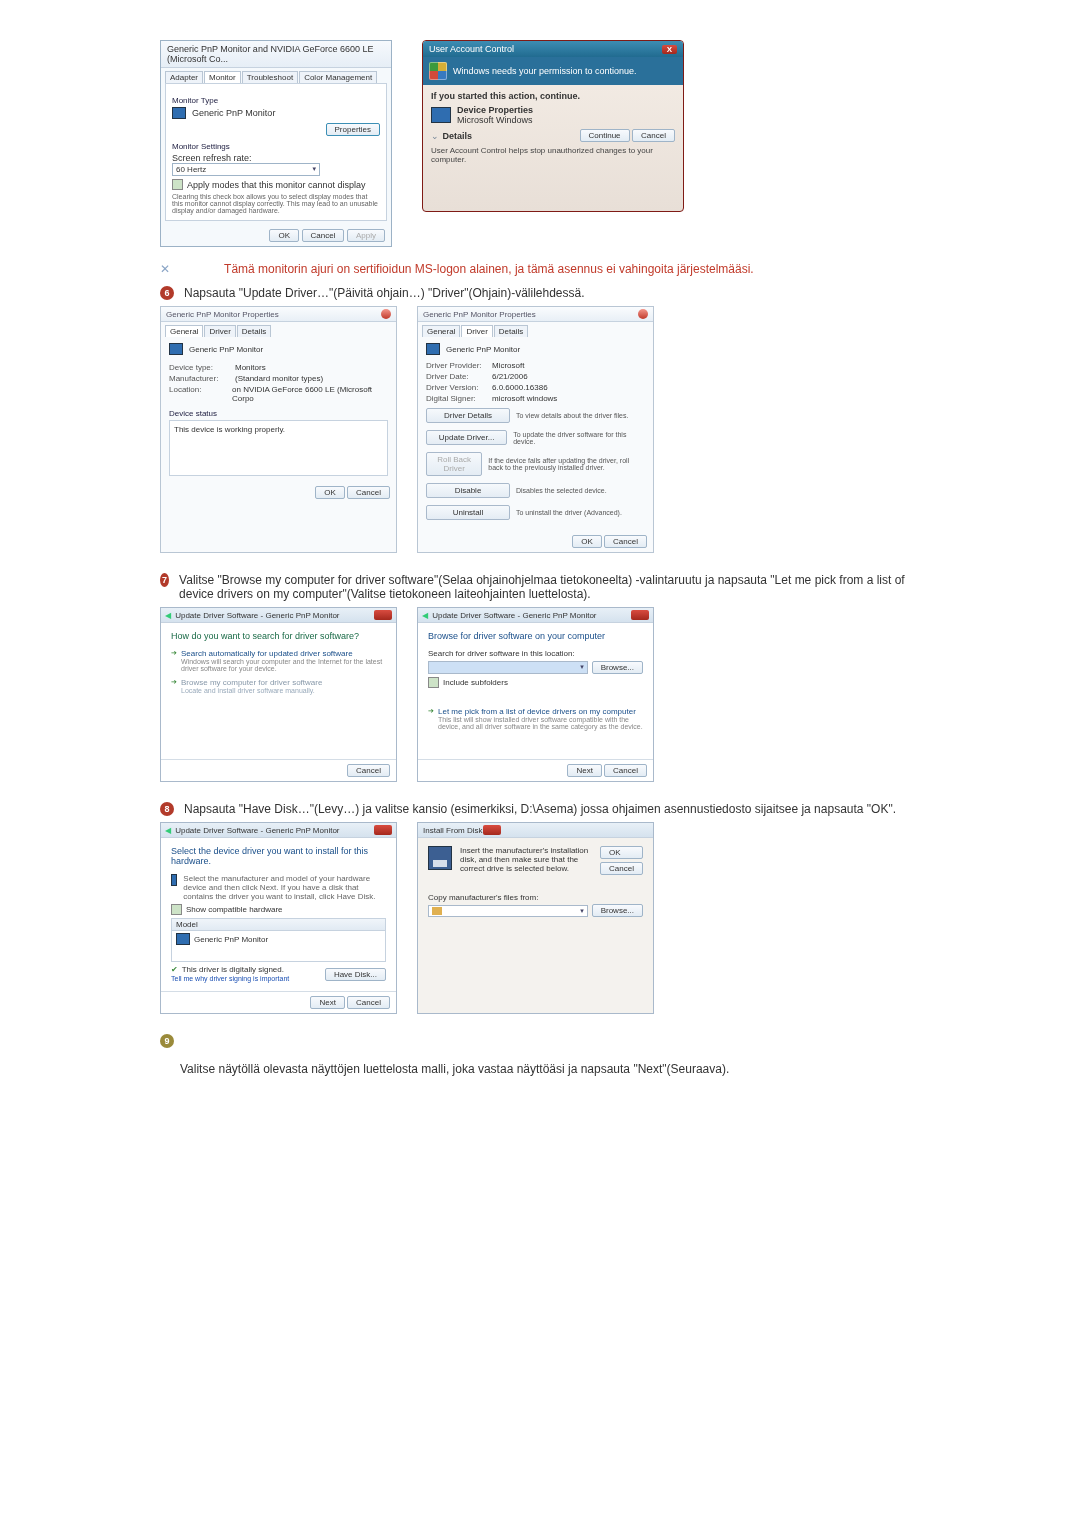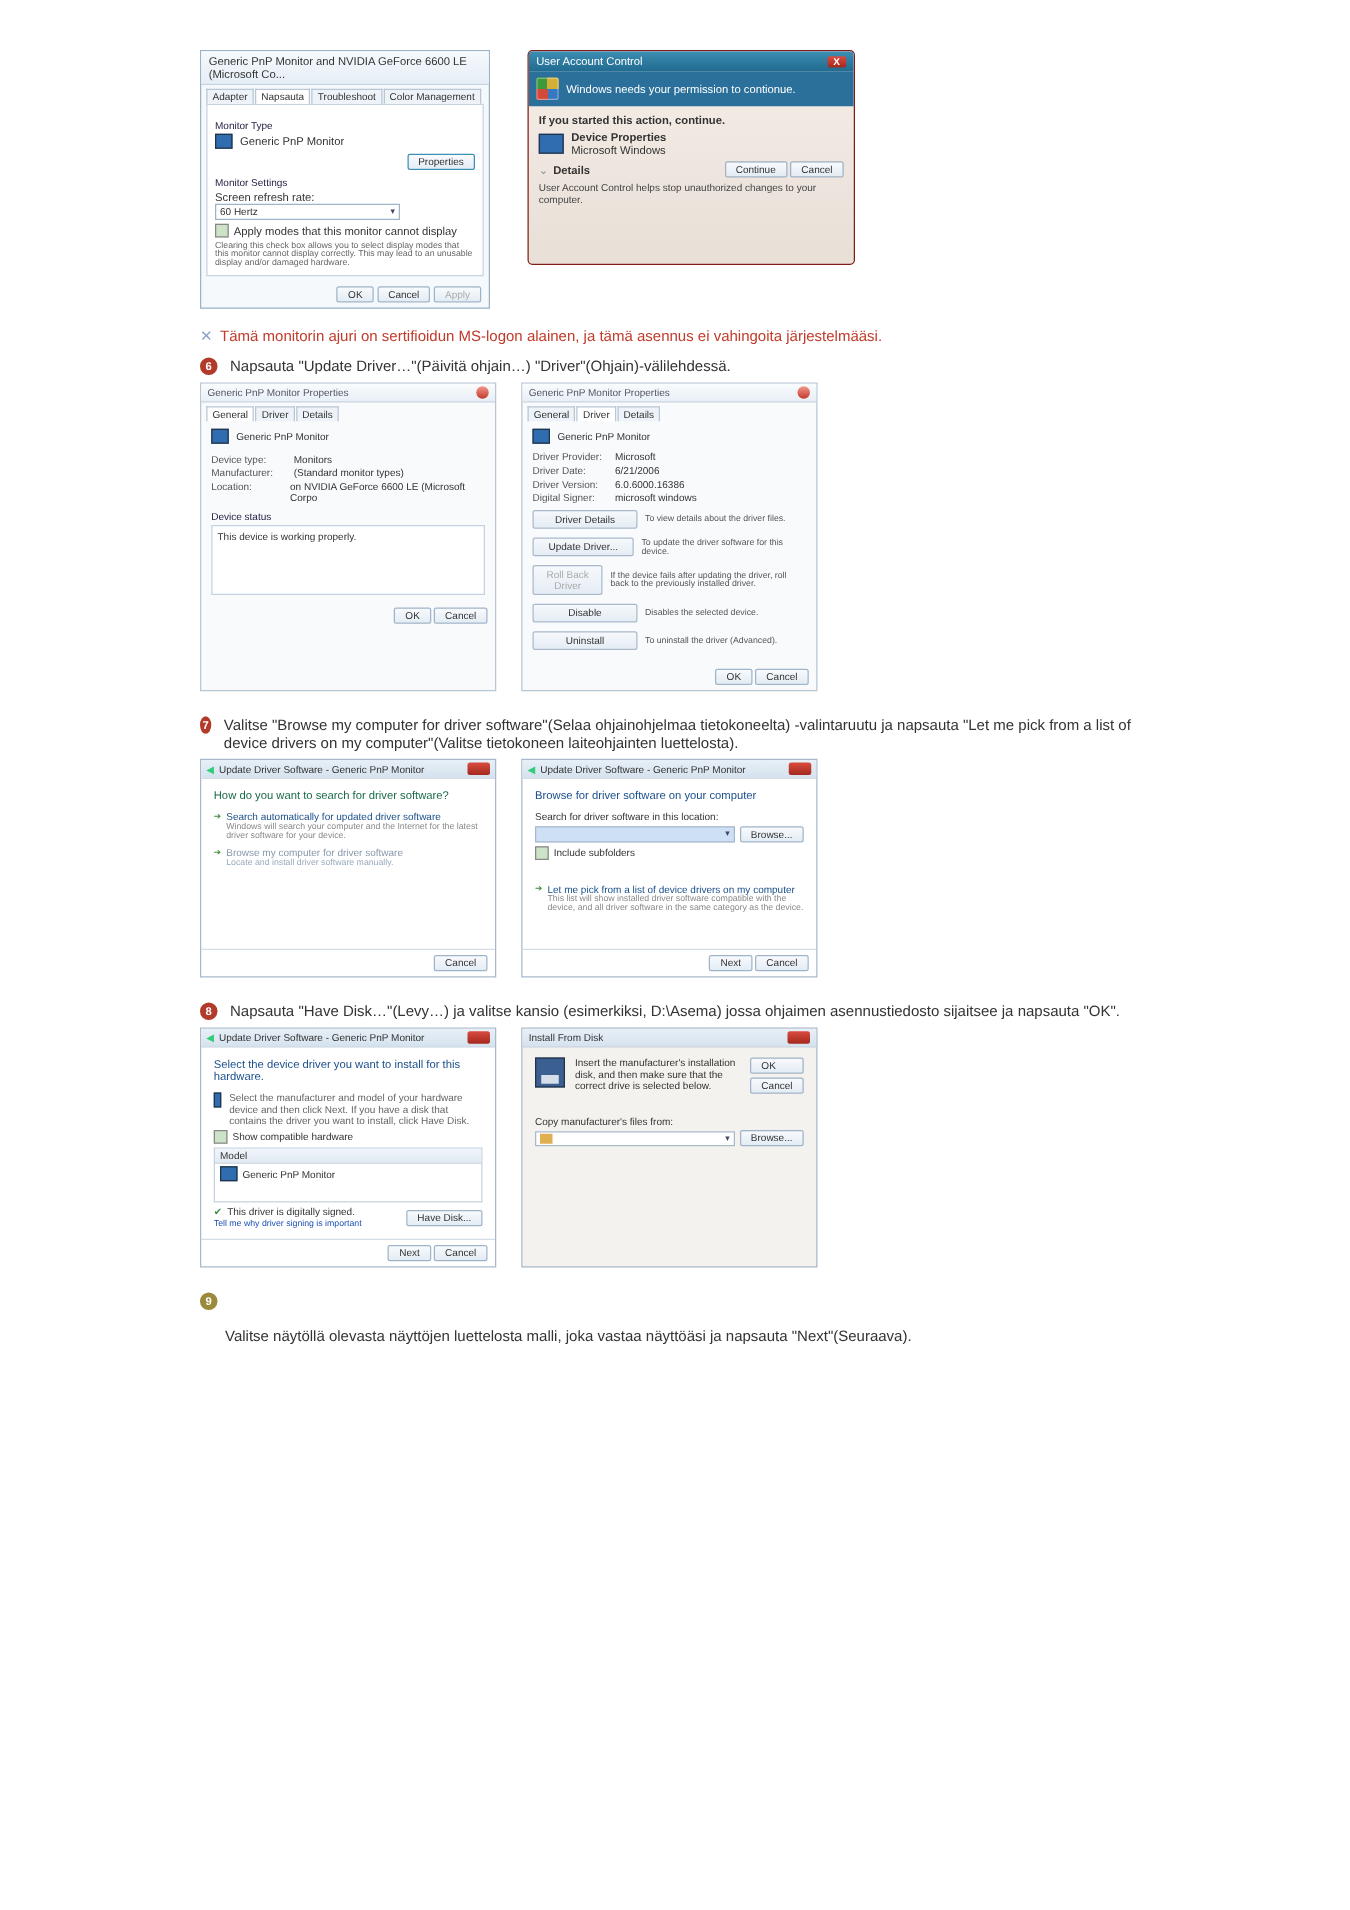--- a/index.html
+++ b/index.html
@@ -53,21 +53,21 @@
   .uac-close {background:linear-gradient(#d94c40,#a4281d); color:#fff; padding:0 5px; border-radius:2px; font-weight:bold; font-size:8px;}
   .uac-blue {background:#2a709a; color:#fff; padding:5px 6px; display:flex; align-items:center; gap:6px;}
   .uac-shield {width:18px;height:18px;background: conic-gradient(#d4af37 0 25%, #3779c0 25% 50%, #d34a3a 50% 75%, #3c9a3c 75%); border-radius:2px; box-shadow:inset 0 0 0 1px rgba(255,255,255,0.4);}
   .uac-body {padding:6px 8px;}
   .uac-line {display:flex; align-items:center; gap:6px; margin:4px 0;}
   .mon-icon{width:18px;height:14px;background:#2f6db0;border:1px solid #234;}
   .uac-details {display:flex; align-items:center; justify-content:space-between; margin-top:4px;}
   .uac-footer{font-size:8px; margin-top:4px; color:#444;}
   .note {margin:10px 0;}
   .note .x {color:#8aa5c6; margin-right:6px;}
-  .red-text{color:#c13a2a;}
+  .red-text{color:#c13a2a;margin-left:48px;}
   .link {color:#1a4fb3; text-decoration:none;}
   .step-num {
     display:inline-block;width:14px;height:14px;border-radius:50%;
     color:#fff;font-size:9px;line-height:14px;text-align:center;margin-right:6px;font-weight:bold;
     background:#b23a2a;
   }
   .step-text{color:#333; font-size:12px;}
   .step-row{display:flex;align-items:flex-start; gap:4px; margin:8px 0 4px;}
   .row-pair{display:flex; gap:20px; margin:6px 0 20px;}
   .panel {
@@ -90,42 +90,42 @@
   .wiz-heading.blue{color:#1a4f8a;}
   .opt{margin:6px 0; padding-left:10px; position:relative;}
   .opt:before{content:"➔"; position:absolute; left:0; color:#3c8a3c; font-size:7px;}
   .opt .t{color:#1a4f8a;}
   .opt .s{color:#888; font-size:7px;}
   .wiz-footer{border-top:1px solid #d4dde6; padding:4px 6px; text-align:right;}
   .field-box{border:1px solid #a9b9cb;background:#fff;padding:1px 3px;display:flex;justify-content:space-between;width:160px;}
   .checkbox-line{display:flex;align-items:center;gap:4px;margin:3px 0;}
   .ck{width:9px;height:9px;border:1px solid #888;background:#fff;display:inline-block;}
   .install-disk{width:235px;border:1px solid #a9b9cb;background:#f4f2ee;font-size:8px;}
-  .id-title{background:linear-gradient(#e8f0f7,#d5e2ee);padding:2px 5px;border-bottom:1px solid #c6d2df;display:flex;justify-content:space-between;align-items:center;}
+  .id-title{background:linear-gradient(#e8f0f7,#d5e2ee);padding:2px 5px;border-bottom:1px solid #c6d2df;display:flex;align-items:center;}
   .id-body{padding:8px 10px; min-height:100px;}
   .floppy{width:22px;height:22px;background:#3c5f92;border:1px solid #234;position:relative;}
   .floppy:after{content:"";position:absolute;bottom:2px;left:4px;width:14px;height:7px;background:#d6deea;}
   .id-row{display:flex;gap:8px;align-items:flex-start;}
   .id-btns{display:flex;flex-direction:column;gap:3px;}
   .minimon{width:12px;height:10px;background:#2f6db0;border:1px solid #234;display:inline-block;}
   .red-pill{display:flex;align-items:center;gap:2px;}
   .red-dot{width:10px;height:10px;background:linear-gradient(#f4968b,#c03a2c);border-radius:50%;}
   .arrow{font-size:7px;color:#446;}
 </style>
 </head>
 <body>
 
 <div class="page">
 
   <div class="row-top">
     <div class="win-frame">
       <div class="win-title">Generic PnP Monitor and NVIDIA GeForce 6600 LE (Microsoft Co...</div>
       <div class="tabs">
         <div class="tab">Adapter</div>
-        <div class="tab active">Napsauta</div>
+        <div class="tab active">Monitor</div>
         <div class="tab">Troubleshoot</div>
         <div class="tab">Color Management</div>
       </div>
       <div class="win-body">
         <div class="group-label">Monitor Type</div>
         <div style="display:flex;align-items:center;gap:6px;">
           <span class="minimon"></span>
           <span>Generic PnP Monitor</span>
         </div>
         <div style="text-align:right;margin-top:4px;">

